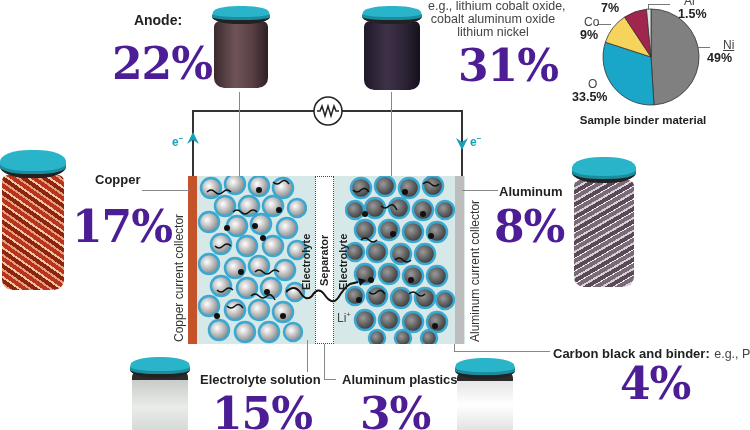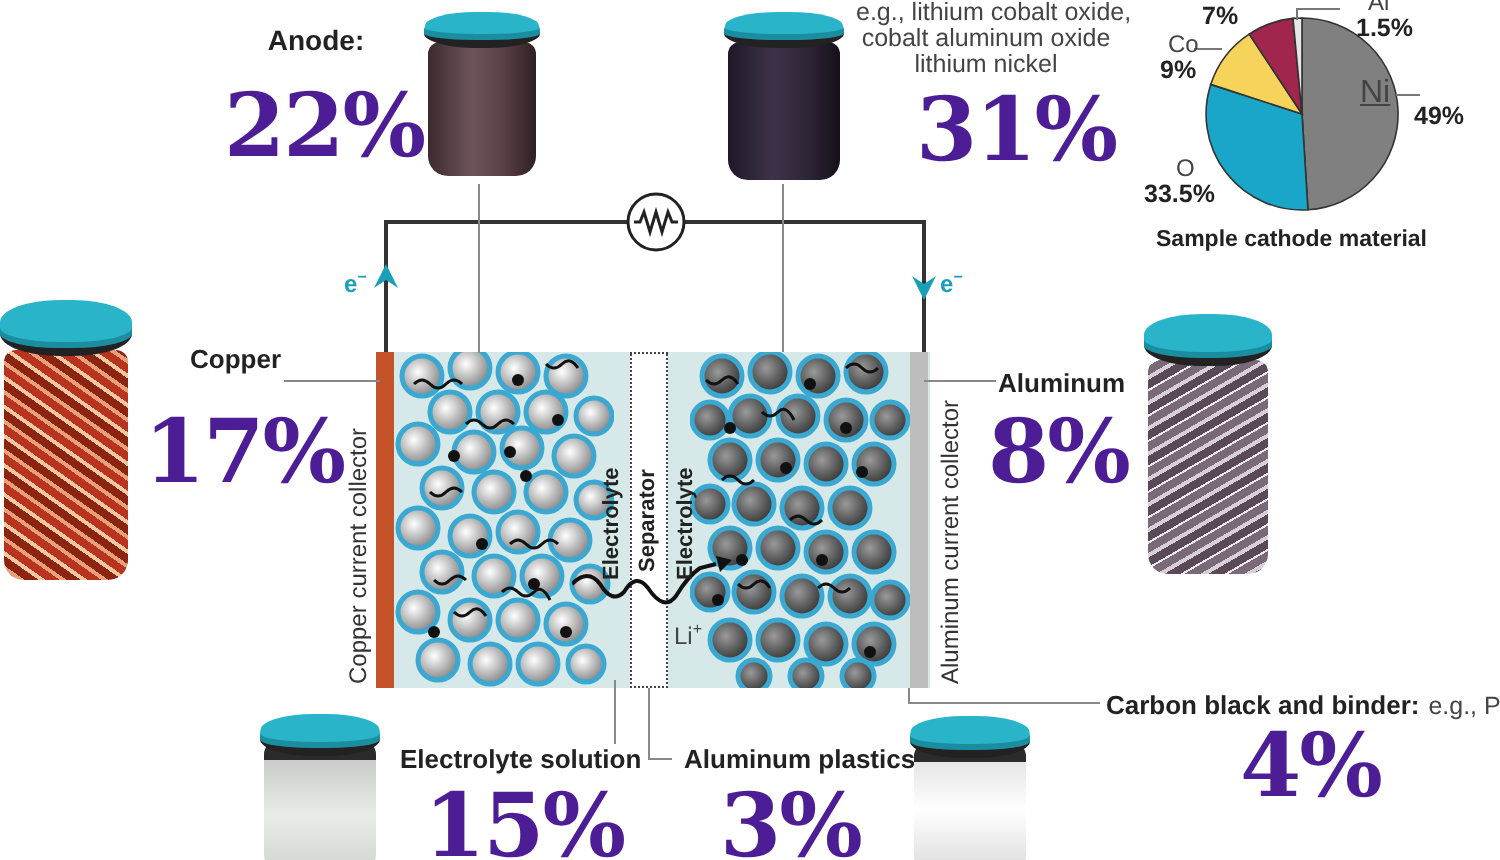--- a/index.html
+++ b/index.html
@@ -55,26 +55,26 @@
 <div class="line" style="left:648px; top:4px; width:1px; height:6px; background:#777;"></div>
 <div class="line" style="left:648px; top:4px; width:22px; height:1px; background:#777;"></div>
 <div class="line" style="left:698px; top:47px; width:12px; height:1px; background:#777;"></div>
 <div class="line" style="left:597px; top:24px; width:14px; height:1px; background:#777;"></div>
 
 <div class="abs label-light" style="left:684px; top:-6px; font-size:12px;">Al</div>
 <div class="abs label-bold" style="left:678px; top:7px; font-size:12.5px;">1.5%</div>
 <div class="abs label-bold" style="left:601px; top:1px; font-size:12.5px;">7%</div>
 <div class="abs label-light" style="left:584px; top:15px; font-size:12px;">Co</div>
 <div class="abs label-bold" style="left:580px; top:28px; font-size:12.5px;">9%</div>
-<div class="abs label-light" style="left:680px; top:38px; font-size:16px;text-decoration:underline;">Ni</div>
+<div class="abs label-light" style="left:723px; top:38px; font-size:12px;text-decoration:underline;">Ni</div>
 <div class="abs label-bold" style="left:707px; top:51px; font-size:12.5px;">49%</div>
 <div class="abs label-light" style="left:588px; top:77px; font-size:12px;">O</div>
 <div class="abs label-bold" style="left:572px; top:90px; font-size:12.5px;">33.5%</div>
 <div class="abs" style="left:578px; top:114px; width:130px; text-align:center; line-height:13px;">
-  <div class="label-bold" style="font-size:11.5px;">Sample cathode material</div>
+  <div class="label-bold" style="font-size:11.5px;">Sample binder material</div>
 </div>
 
 <div class="wire" style="left:192px; top:110px; width:270px; height:1.5px;"></div>
 <div class="wire" style="left:192px; top:110px; width:1.5px; height:66px;"></div>
 <div class="wire" style="left:461px; top:110px; width:1.5px; height:66px;"></div>
 <svg class="abs" style="left:312px; top:95px;" width="32" height="32" viewBox="0 0 32 32">
   <circle cx="16" cy="16" r="14" fill="#fff" stroke="#222" stroke-width="1.5"></circle>
   <polyline points="5,16 8,16 10,11 13,21 16,11 19,21 22,11 24,16 27,16" fill="none" stroke="#222" stroke-width="1.5"></polyline>
 </svg>
 

